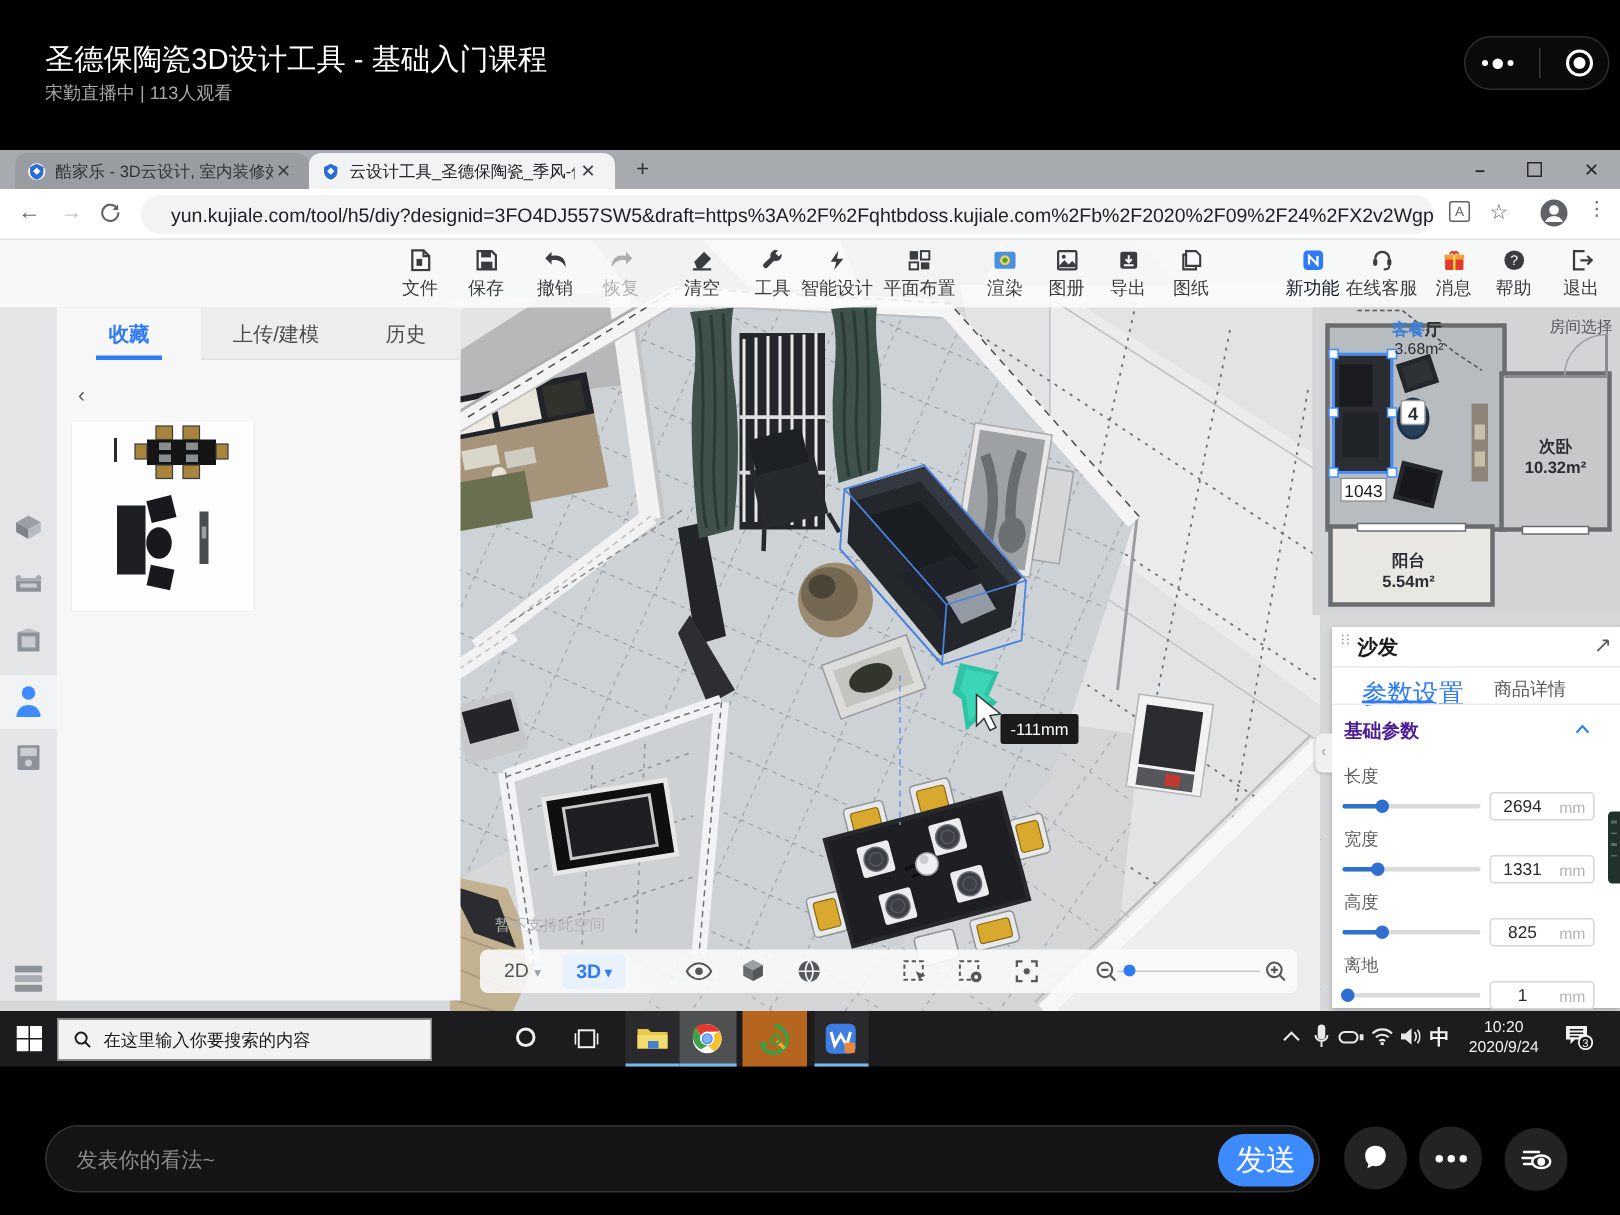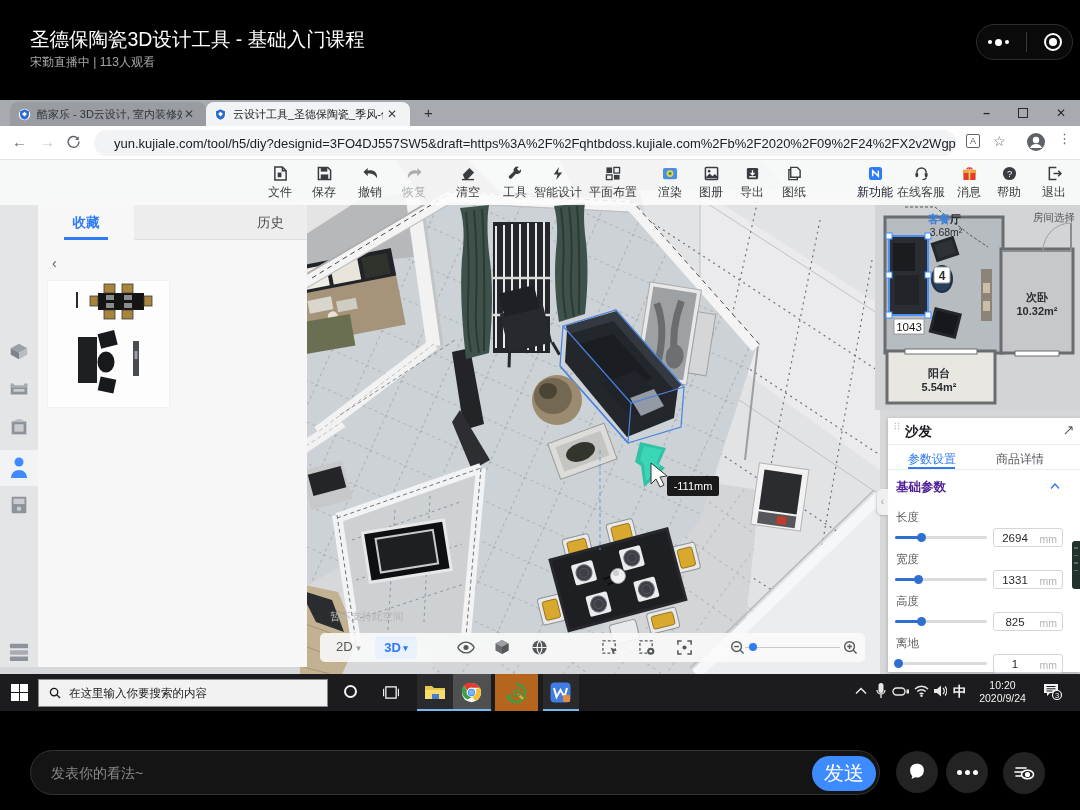--- a/index.html
+++ b/index.html
@@ -445,20 +445,21 @@
           <rect x="2" y="2" width="20" height="5" rx="1" fill="#8d939a"></rect>
           <rect x="2" y="9" width="20" height="5" rx="1" fill="#a7adb3"></rect>
           <rect x="2" y="16" width="20" height="5" rx="1" fill="#8d939a"></rect>
         </svg>
     </div>
 
     <div id="lpanel" class="abs" style="left:38px;top:45px;width:269px;height:462px;background:#f7f7f7">
       <div class="abs" style="left:0;top:0;width:269px;height:35px;background:#ededee;border-bottom:1px solid #e0e0e0"></div>
       <div class="abs" style="left:0;top:0;width:96px;height:35px;background:#f7f7f7;text-align:center;line-height:35px;font-size:13.5px;color:#2f7bf5;font-weight:bold">收藏</div>
         <div class="abs" style="left:26px;top:32px;width:44px;height:3px;background:#2f7bf5"></div>
+      <div class="abs" style="left:96px;top:0;width:100px;height:35px;text-align:center;line-height:35px;font-size:13.5px;color:#4a4d50">上传/建模</div>
       <div class="abs" style="left:196px;top:0;width:73px;height:35px;text-align:center;line-height:35px;font-size:13.5px;color:#4a4d50">历史</div>
       <div class="abs" style="left:14px;top:50px;color:#55585b;font-size:14px">‹</div>
       <div class="abs" style="left:10px;top:76px;width:121px;height:126px;background:#fdfdfd;box-shadow:0 0 2px rgba(0,0,0,0.08)">
         <svg width="121" height="126" viewBox="0 0 121 126">
           <rect x="28" y="11" width="2" height="16" fill="#2a2a2a"></rect>
           <g>
             <rect x="50" y="12" width="46" height="17" fill="#141414"></rect>
             <rect x="56" y="3" width="11" height="9" fill="#a8843c" stroke="#3a3a3a" stroke-width="0.8"></rect>
             <rect x="74" y="3" width="11" height="9" fill="#a8843c" stroke="#3a3a3a" stroke-width="0.8"></rect>
             <rect x="56" y="29" width="11" height="9" fill="#a8843c" stroke="#3a3a3a" stroke-width="0.8"></rect>
@@ -532,21 +533,21 @@
       </svg>
     </div>
 
     <div id="ppanel" class="abs" style="left:888px;top:258px;width:192px;height:254px;background:#fff;box-shadow:0 1px 4px rgba(0,0,0,0.25)">
       <div class="abs" style="left:6px;top:6px;width:10px;height:12px;color:#9aa0a6;font-size:9px;line-height:4px;letter-spacing:1px">⁝⁝</div>
       <div class="abs" style="left:17px;top:5px;font-size:13.5px;font-weight:bold;color:#17191c">沙发</div>
       <svg class="abs" style="left:176px;top:8px" width="9" height="9" viewBox="0 0 10 10">
           <path d="M1 9L9 1M9 1v4M9 1H5" stroke="#55585b" stroke-width="1.2" fill="none"></path>
         </svg>
       <div class="abs" style="left:0;top:26px;width:192px;height:1px;background:#ececec"></div>
-      <div class="abs" style="left:20px;top:33px;font-size:12px;color:#2f7bf5">参数设置</div>
+      <div class="abs" style="left:20px;top:33px;font-size:17px;color:#2f7bf5">参数设置</div>
       <div class="abs" style="left:20px;top:49px;width:47px;height:2px;background:#2f7bf5"></div>
       <div class="abs" style="left:108px;top:33px;font-size:12px;color:#55585b">商品详情</div>
       <div class="abs" style="left:0;top:51px;width:192px;height:1px;background:#ececec"></div>
       <div class="abs" style="left:8px;top:61px;font-size:12.5px;font-weight:bold;color:#4c1d95">基础参数</div>
       <svg class="abs" style="left:162px;top:65px" width="10" height="6" viewBox="0 0 10 6">
           <path d="M1 5.5L5 1l4 4.5" stroke="#2f7bf5" stroke-width="1.4" fill="none"></path>
         </svg>
       <style>
         .srow{position:absolute;left:0;width:192px}
         .slab{position:absolute;left:8px;top:0;font-size:11.5px;color:#5c5f62}
@@ -660,21 +661,21 @@
     </div>
   </div>
 
   <div id="taskbar" class="abs" style="left:0;top:574px;width:1080px;height:37px;background:#1c1c1e">
     <svg class="abs" style="left:11px;top:10px" width="17" height="17" viewBox="0 0 17 17">
         <rect x="0" y="0" width="8" height="8" fill="#fff"></rect>
         <rect x="9" y="0" width="8" height="8" fill="#fff"></rect>
         <rect x="0" y="9" width="8" height="8" fill="#fff"></rect>
         <rect x="9" y="9" width="8" height="8" fill="#fff"></rect>
       </svg>
-    <div class="abs f" style="left:38px;top:5px;width:290px;height:28px;background:#f2f2f2;border:1px solid #8a8a8a;padding:0 10px">
+    <div class="abs f" style="left:38px;top:5px;width:250px;height:28px;background:#f2f2f2;border:1px solid #8a8a8a;padding:0 10px">
       <svg width="12" height="12" viewBox="0 0 13 13">
           <circle cx="5.5" cy="5.5" r="4" fill="none" stroke="#1a1a1a" stroke-width="1.4"></circle>
           <path d="M8.5 8.5L12 12" stroke="#1a1a1a" stroke-width="1.4"></path>
         </svg>
       <span style="font-size:11.5px;color:#1a1a1a;margin-left:8px">在这里输入你要搜索的内容</span>
     </div>
     <div class="abs" style="left:344px;top:11px;width:13px;height:13px;border:2px solid #f2f2f2;border-radius:50%"></div>
     <svg class="abs" style="left:383px;top:11px" width="16" height="15" viewBox="0 0 17 16">
         <rect x="3" y="2" width="11" height="12" fill="none" stroke="#f2f2f2" stroke-width="1.4"></rect>
         <path d="M0.5 4v8M16.5 4v8" stroke="#f2f2f2" stroke-width="1.4"></path>

